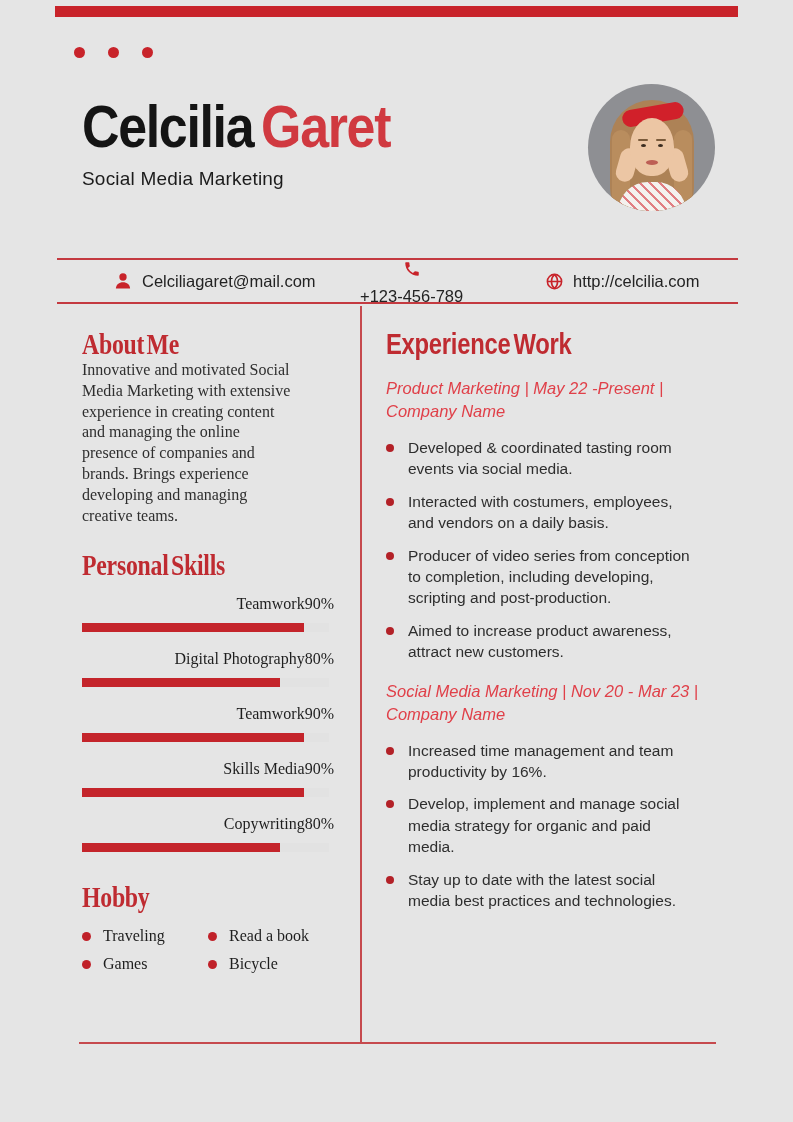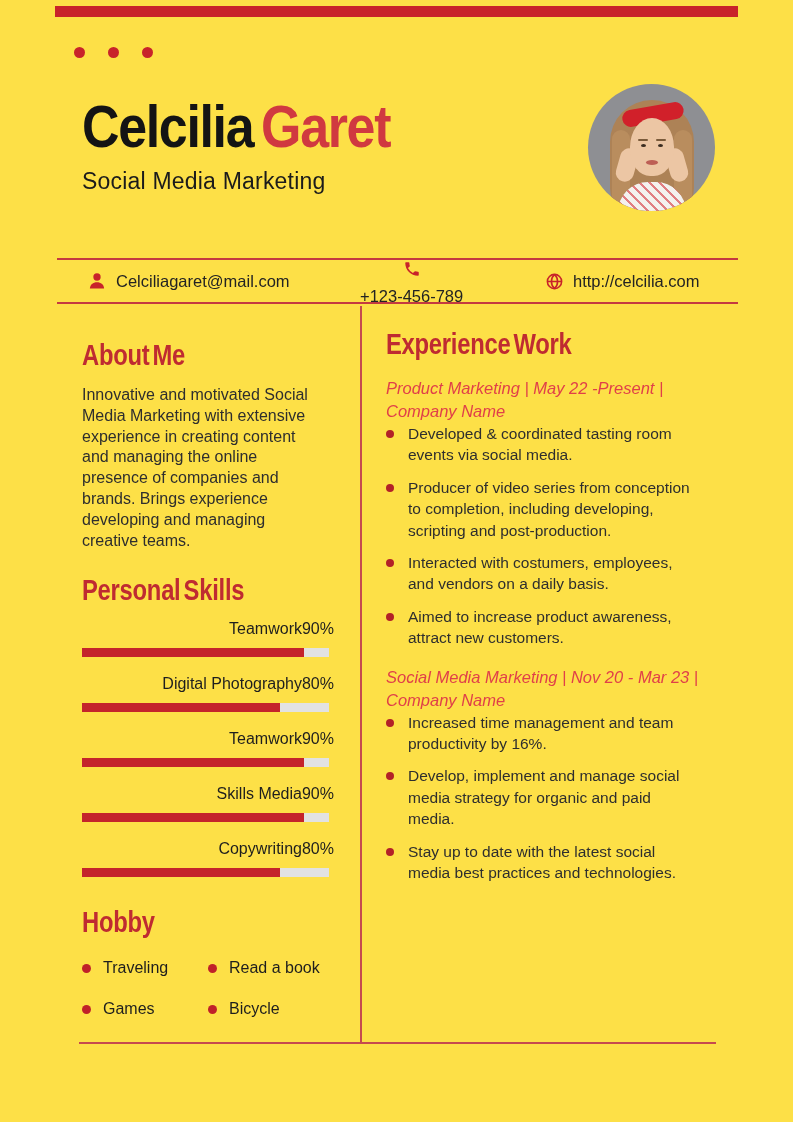--- a/index.html
+++ b/index.html
@@ -1,34 +1,34 @@
 <!DOCTYPE html>
 <html><head>
 <meta charset="utf-8">
 <style>
   * { margin:0; padding:0; box-sizing:border-box; }
   html,body { background:#ffffff; }
   .page {
-    position:relative; width:793px; height:1122px; background:#fde047;
+    position:relative; width:793px; height:1122px; background:#e5e5e5;
     font-family:"Liberation Sans", sans-serif; overflow:hidden;
   }
 
   
   .top-bar { position:absolute; left:55px; top:6px; width:683px; height:11px; background:#c8232a; }
   .dots { position:absolute; left:74px; top:47px; display:flex; gap:23px; }
   .dot { width:11px; height:11px; border-radius:50%; background:#c8232a; }
 
   .name-block { position:absolute; left:82px; top:94px; }
   .name {
     display:inline-block; transform:scaleX(.88); transform-origin:left;
     font-size:59px; font-weight:800; letter-spacing:-1.5px; word-spacing:-6px;
     color:#141414; line-height:66px; white-space:nowrap;
   }
   .name .red { color:#d03940; }
-  .subtitle { margin-top:8px; font-size:23px; color:#1b1b1b; letter-spacing:.2px; }
+  .subtitle { margin-top:8px; font-size:19px; color:#1b1b1b; letter-spacing:.2px; }
 
   
   .photo {
     position:absolute; left:588px; top:84px; width:127px; height:127px;
     border-radius:50%; background:#8e8f93; overflow:hidden;
   }
   .photo div { position:absolute; }
   .p-hair { left:22px; top:16px; width:84px; height:118px; background:#ad8256; border-radius:42px 42px 30px 30px; }
   .p-hair-l { left:24px; top:46px; width:18px; height:82px; background:#b98d5e; border-radius:9px; }
   .p-hair-r { left:86px; top:46px; width:18px; height:82px; background:#b98d5e; border-radius:9px; }
@@ -45,53 +45,53 @@
   .p-hand-l { left:30px; top:64px; width:18px; height:34px; background:#ecc6a4; border-radius:9px; transform:rotate(16deg); }
   .p-hand-r { left:80px; top:64px; width:18px; height:34px; background:#ecc6a4; border-radius:9px; transform:rotate(-16deg); }
 
   
   .contact-bar {
     position:absolute; left:57px; top:258px; width:681px; height:46px;
     border-top:2px solid #c43a40; border-bottom:2px solid #c43a40;
   }
   .contact-item { position:absolute; top:0; height:100%; display:flex; align-items:center; gap:9px;
                   font-size:16.5px; color:#232323; }
-  .ci-email { left:30px;justify-content:flex-end; } .ci-phone { left:303px;flex-direction:column; } .ci-web { left:488px; }
+  .ci-email { left:56px;justify-content:flex-end; } .ci-phone { left:303px;flex-direction:column; } .ci-web { left:488px; }
   .contact-item svg { display:block; }
 
   
   .divider-v { position:absolute; left:360px; top:306px; width:2px; height:736px; background:#c64a4e; }
   .bottom-line { position:absolute; left:79px; top:1042px; width:637px; height:2px; background:#c64a4e; }
 
   
-  .col-left  { position:absolute; left:82px;  top:325px; width:252px; }
+  .col-left  { position:absolute; left:82px;  top:314px; width:252px;font-family:Liberation Serif, serif; }
   .col-right { position:absolute; left:386px; top:314px; width:338px; }
 
   h2.sec {
     display:inline-block; transform:scaleX(.82); transform-origin:left;
     font-size:29px; font-weight:800; color:#bf2b31; letter-spacing:-.3px; word-spacing:-4px;
     line-height:32px; white-space:nowrap; margin-top:14px;
   }
-  .about-text { margin-top:14px; font-size:16px; line-height:20.8px; color:#2e2e2e; white-space:pre-line; }
+  .about-text { font-size:16px; line-height:20.8px; color:#2e2e2e; white-space:pre-line; }
 
   
   .skills { margin-top:13px; }
   .skill { margin-bottom:17px; }
   .skill-head { display:flex; justify-content:flex-end; font-size:16px; color:#1e1e1e; line-height:20px; }
   .bar-track { margin-top:9px; width:247px; height:9px; background:#e2e2e2; }
   .bar-fill { height:100%; background:#c4242b; }
 
   
-  .hobby-grid { margin-top:21px; display:grid; grid-template-columns:126px 126px; row-gap:23px; }
+  .hobby-grid { margin-top:14px; display:grid; grid-template-columns:126px 126px; row-gap:10px; }
   .hobby-item { display:flex; align-items:center; gap:12px; font-size:16px; color:#1e1e1e; }
   .dot-bullet { width:9px; height:9px; border-radius:50%; background:#c02129; flex:0 0 auto; }
 
   
   .job-title { margin-top:17px; font-size:16.5px; font-style:italic; color:#e04049; line-height:23px; }
-  .bullets { list-style:none; }
+  .bullets { margin-top:14px; list-style:none; }
   .bullets li { position:relative; padding-left:22px; margin-bottom:11px;
                 font-size:15.5px; line-height:21.4px; color:#2e2e2e; white-space:pre-line; }
   .bullets .dot-bullet { position:absolute; left:0; top:7px; width:8px; height:8px; background:#b32127; }
   .job2 { margin-top:10px; }
 </style>
 </head>
 <body>
 
 <div class="page">
 
@@ -241,25 +241,25 @@
     <h2 class="sec">Experience Work</h2>
 
     <div class="job">
       <div class="job-title">
         <div>Product Marketing | May 22 -Present |</div>
         <div>Company Name</div>
       </div>
       <ul class="bullets">
         <li><span class="dot-bullet"></span><span>Developed &amp; coordinated tasting room
 events via social media.</span></li>
+        <li><span class="dot-bullet"></span><span>Interacted with costumers, employees,
+and vendors on a daily basis.</span></li>
         <li><span class="dot-bullet"></span><span>Producer of video series from conception
 to completion, including developing,
 scripting and post-production.</span></li>
-        <li><span class="dot-bullet"></span><span>Interacted with costumers, employees,
-and vendors on a daily basis.</span></li>
         <li><span class="dot-bullet"></span><span>Aimed to increase product awareness,
 attract new customers.</span></li>
       </ul>
     </div>
 
     <div class="job job2">
       <div class="job-title">
         <div>Social Media Marketing | Nov 20 - Mar 23 |</div>
         <div>Company Name</div>
       </div>

